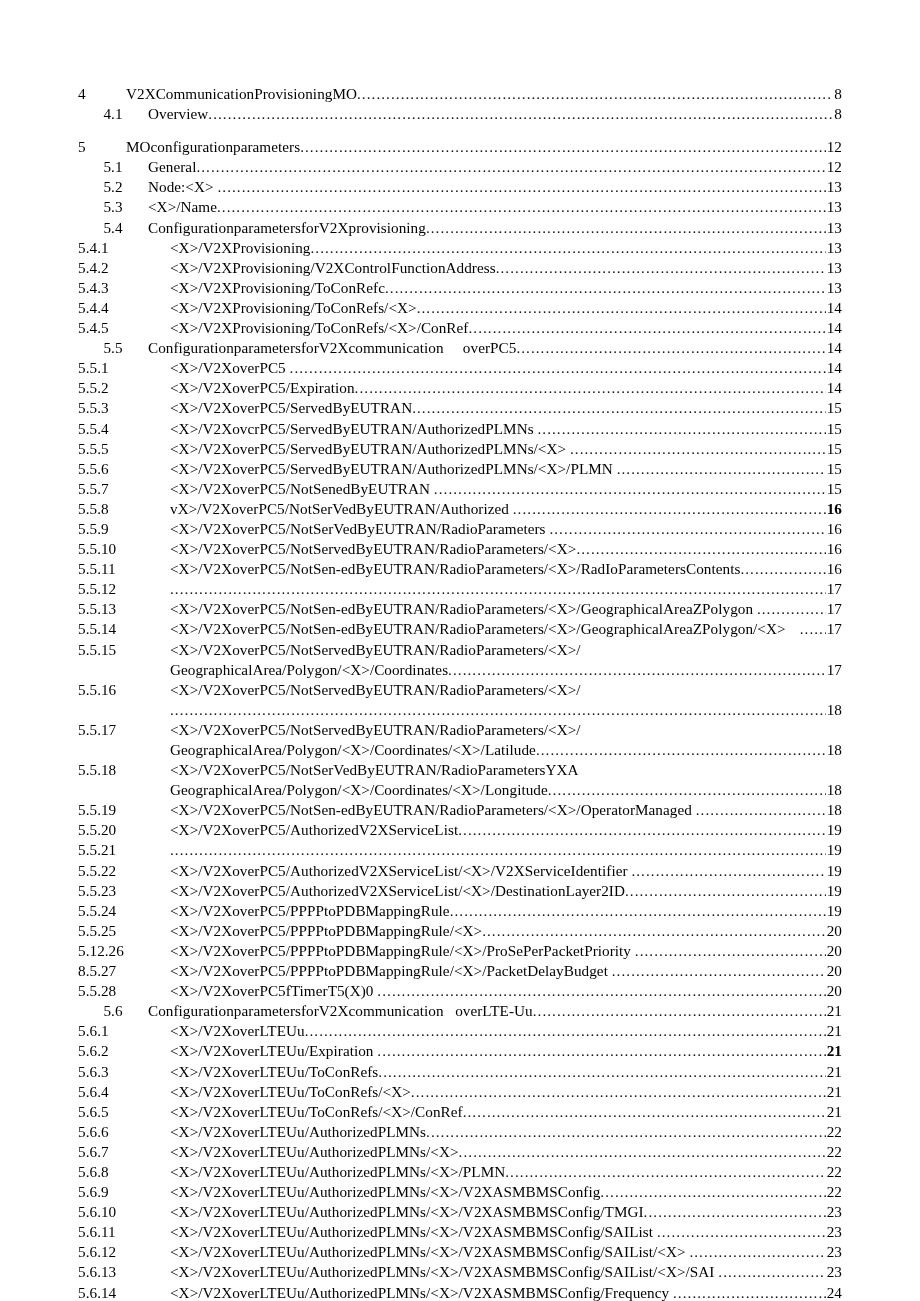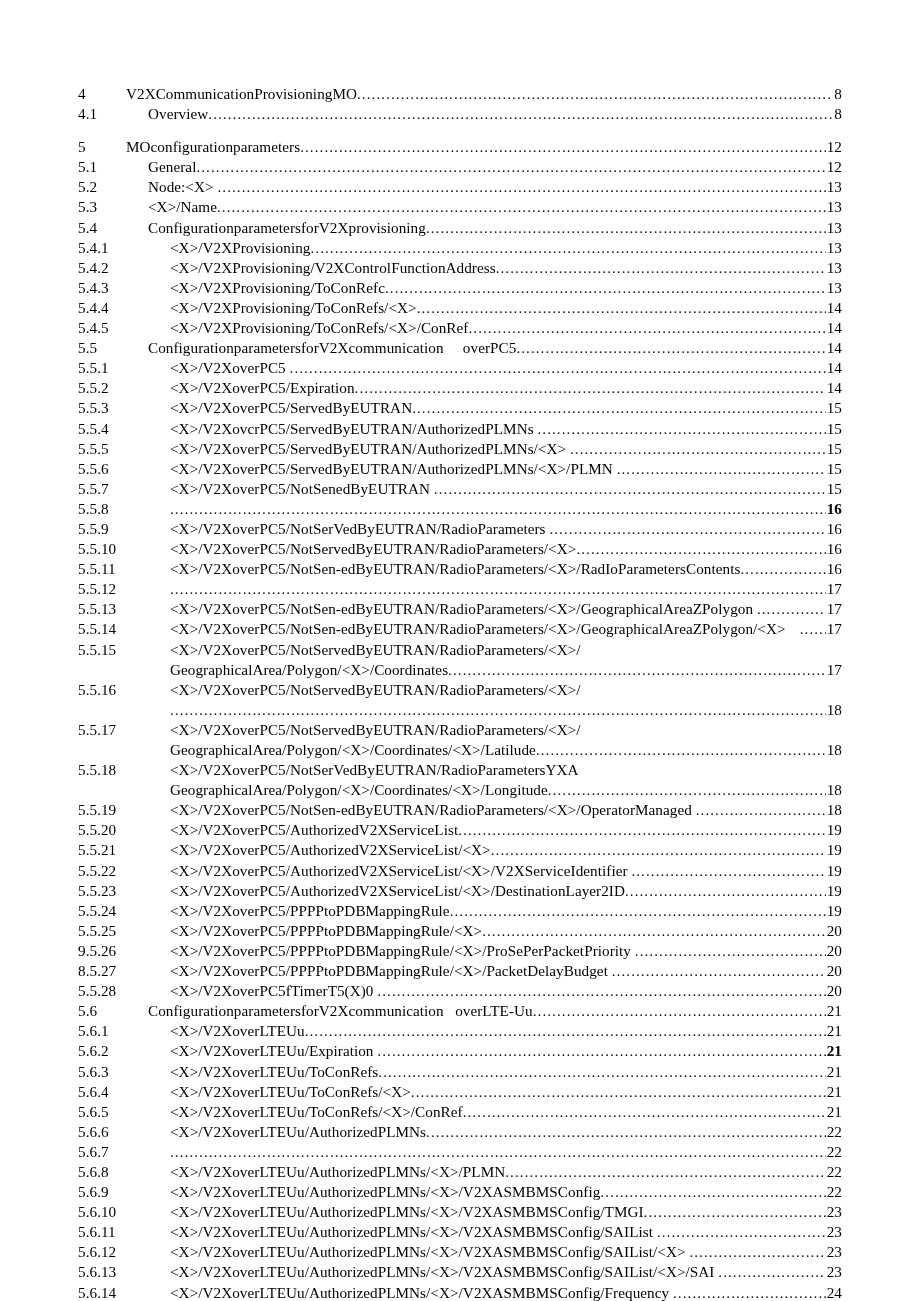--- a/index.html
+++ b/index.html
@@ -45,21 +45,21 @@
     width: 100%;
     white-space: pre;
   }
 
   .num {
     flex: 0 0 auto;
     text-align: left;
   }
   
   .lvl1 > .ln > .num { width: 48px; }
-  .lvl2 > .ln > .num { width: 70px; }
+  .lvl2 > .ln > .num { width: 70px; text-align: center; }
   .lvl3 > .ln > .num { width: 92px; }
 
   .txt {
     flex: 0 0 auto;
     white-space: pre;
   }
   .leader {
     flex: 1 1 auto;
     min-width: 4px;
     overflow: hidden;
@@ -155,21 +155,21 @@
       <div class="toc-entry lvl3">
         <div class="ln"><span class="num">5.5.5</span><span class="txt">&lt;X&gt;/V2XoverPC5/ServedByEUTRAN/AuthorizedPLMNs/&lt;X&gt; </span><span class="leader"></span><span class="pg">15</span></div>
       </div>
       <div class="toc-entry lvl3">
         <div class="ln"><span class="num">5.5.6</span><span class="txt">&lt;X&gt;/V2XoverPC5/ServedByEUTRAN/AuthorizedPLMNs/&lt;X&gt;/PLMN </span><span class="leader"></span><span class="pg">15</span></div>
       </div>
       <div class="toc-entry lvl3">
         <div class="ln"><span class="num">5.5.7</span><span class="txt">&lt;X&gt;/V2XoverPC5/NotSenedByEUTRAN </span><span class="leader"></span><span class="pg">15</span></div>
       </div>
       <div class="toc-entry lvl3">
-        <div class="ln"><span class="num">5.5.8</span><span class="leader"></span><span class="pg b">16</span></div>
+        <div class="ln"><span class="num">5.5.8</span><span class="txt">vX&gt;/V2XoverPC5/NotSerVedByEUTRAN/Authorized </span><span class="leader"></span><span class="pg b">16</span></div>
       </div>
       <div class="toc-entry lvl3">
         <div class="ln"><span class="num">5.5.9</span><span class="txt">&lt;X&gt;/V2XoverPC5/NotSerVedByEUTRAN/RadioParameters </span><span class="leader"></span><span class="pg">16</span></div>
       </div>
       <div class="toc-entry lvl3">
         <div class="ln"><span class="num">5.5.10</span><span class="txt">&lt;X&gt;/V2XoverPC5/NotServedByEUTRAN/RadioParameters/&lt;X&gt;</span><span class="leader"></span><span class="pg">16</span></div>
       </div>
       <div class="toc-entry lvl3">
         <div class="ln"><span class="num">5.5.11</span><span class="txt">&lt;X&gt;/V2XoverPC5/NotSen-edByEUTRAN/RadioParameters/&lt;X&gt;/RadIoParametersContents</span><span class="leader"></span><span class="pg">16</span></div>
       </div>
@@ -198,36 +198,36 @@
         <div class="ln"><span class="num">5.5.18</span><span class="txt">&lt;X&gt;/V2XoverPC5/NotSerVedByEUTRAN/RadioParametersYXA</span></div>
         <div class="cont"><span class="pad"></span><span class="txt">GeographicalArea/Polygon/&lt;X&gt;/Coordinates/&lt;X&gt;/Longitude</span><span class="leader"></span><span class="pg">18</span></div>
       </div>
       <div class="toc-entry lvl3">
         <div class="ln"><span class="num">5.5.19</span><span class="txt">&lt;X&gt;/V2XoverPC5/NotSen-edByEUTRAN/RadioParameters/&lt;X&gt;/OperatorManaged </span><span class="leader"></span><span class="pg">18</span></div>
       </div>
       <div class="toc-entry lvl3">
         <div class="ln"><span class="num">5.5.20</span><span class="txt">&lt;X&gt;/V2XoverPC5/AuthorizedV2XServiceList</span><span class="leader"></span><span class="pg">19</span></div>
       </div>
       <div class="toc-entry lvl3">
-        <div class="ln"><span class="num">5.5.21</span><span class="txt">&lt;X&gt;/V2XoverPC5/AuthorizedV2XServiceList/&lt;X&gt;</span><span class="leader"></span><span class="pg">19</span></div>
+        <div class="ln"><span class="num">5.5.21</span><span class="leader"></span><span class="pg">19</span></div>
       </div>
       <div class="toc-entry lvl3">
         <div class="ln"><span class="num">5.5.22</span><span class="txt">&lt;X&gt;/V2XoverPC5/AuthorizedV2XServiceList/&lt;X&gt;/V2XServiceIdentifier </span><span class="leader"></span><span class="pg">19</span></div>
       </div>
       <div class="toc-entry lvl3">
         <div class="ln"><span class="num">5.5.23</span><span class="txt">&lt;X&gt;/V2XoverPC5/AuthorizedV2XServiceList/&lt;X&gt;/DestinationLayer2ID</span><span class="leader"></span><span class="pg">19</span></div>
       </div>
       <div class="toc-entry lvl3">
         <div class="ln"><span class="num">5.5.24</span><span class="txt">&lt;X&gt;/V2XoverPC5/PPPPtoPDBMappingRule</span><span class="leader"></span><span class="pg">19</span></div>
       </div>
       <div class="toc-entry lvl3">
         <div class="ln"><span class="num">5.5.25</span><span class="txt">&lt;X&gt;/V2XoverPC5/PPPPtoPDBMappingRule/&lt;X&gt;</span><span class="leader"></span><span class="pg">20</span></div>
       </div>
       <div class="toc-entry lvl3">
-        <div class="ln"><span class="num">9.5.26</span><span class="txt">&lt;X&gt;/V2XoverPC5/PPPPtoPDBMappingRule/&lt;X&gt;/ProSePerPacketPriority </span><span class="leader"></span><span class="pg">20</span></div>
+        <div class="ln"><span class="num">5.12.26</span><span class="txt">&lt;X&gt;/V2XoverPC5/PPPPtoPDBMappingRule/&lt;X&gt;/ProSePerPacketPriority </span><span class="leader"></span><span class="pg">20</span></div>
       </div>
       <div class="toc-entry lvl3">
         <div class="ln"><span class="num">8.5.27</span><span class="txt">&lt;X&gt;/V2XoverPC5/PPPPtoPDBMappingRule/&lt;X&gt;/PacketDelayBudget </span><span class="leader"></span><span class="pg">20</span></div>
       </div>
       <div class="toc-entry lvl3">
         <div class="ln"><span class="num">5.5.28</span><span class="txt">&lt;X&gt;/V2XoverPC5fTimerT5(X)0 </span><span class="leader"></span><span class="pg">20</span></div>
       </div>
       <div class="toc-entry lvl2">
         <div class="ln"><span class="num">5.6</span><span class="txt">ConfigurationparametersforV2Xcommunication   overLTE-Uu</span><span class="leader"></span><span class="pg">21</span></div>
       </div>
@@ -243,21 +243,21 @@
       <div class="toc-entry lvl3">
         <div class="ln"><span class="num">5.6.4</span><span class="txt">&lt;X&gt;/V2XoverLTEUu/ToConRefs/&lt;X&gt;</span><span class="leader"></span><span class="pg">21</span></div>
       </div>
       <div class="toc-entry lvl3">
         <div class="ln"><span class="num">5.6.5</span><span class="txt">&lt;X&gt;/V2XoverLTEUu/ToConRefs/&lt;X&gt;/ConRef</span><span class="leader"></span><span class="pg">21</span></div>
       </div>
       <div class="toc-entry lvl3">
         <div class="ln"><span class="num">5.6.6</span><span class="txt">&lt;X&gt;/V2XoverLTEUu/AuthorizedPLMNs</span><span class="leader"></span><span class="pg">22</span></div>
       </div>
       <div class="toc-entry lvl3">
-        <div class="ln"><span class="num">5.6.7</span><span class="leader"></span><span class="pg">22</span></div>
+        <div class="ln"><span class="num">5.6.7</span><span class="txt">&lt;X&gt;/V2XoverLTEUu/AuthorizedPLMNs/&lt;X&gt;</span><span class="leader"></span><span class="pg">22</span></div>
       </div>
       <div class="toc-entry lvl3">
         <div class="ln"><span class="num">5.6.8</span><span class="txt">&lt;X&gt;/V2XoverLTEUu/AuthorizedPLMNs/&lt;X&gt;/PLMN</span><span class="leader"></span><span class="pg">22</span></div>
       </div>
       <div class="toc-entry lvl3">
         <div class="ln"><span class="num">5.6.9</span><span class="txt">&lt;X&gt;/V2XoverLTEUu/AuthorizedPLMNs/&lt;X&gt;/V2XASMBMSConfig</span><span class="leader"></span><span class="pg">22</span></div>
       </div>
       <div class="toc-entry lvl3">
         <div class="ln"><span class="num">5.6.10</span><span class="txt">&lt;X&gt;/V2XoverLTEUu/AuthorizedPLMNs/&lt;X&gt;/V2XASMBMSConfig/TMGI</span><span class="leader"></span><span class="pg">23</span></div>
       </div>

